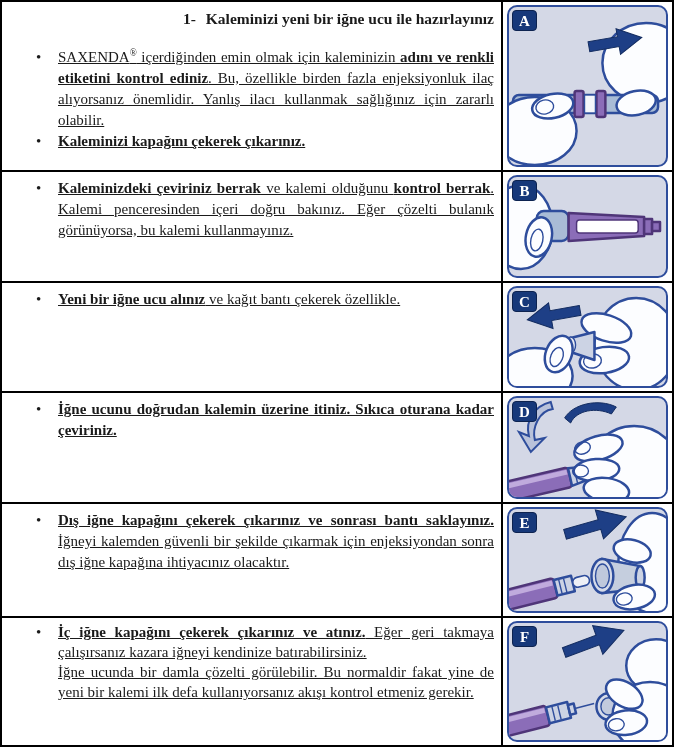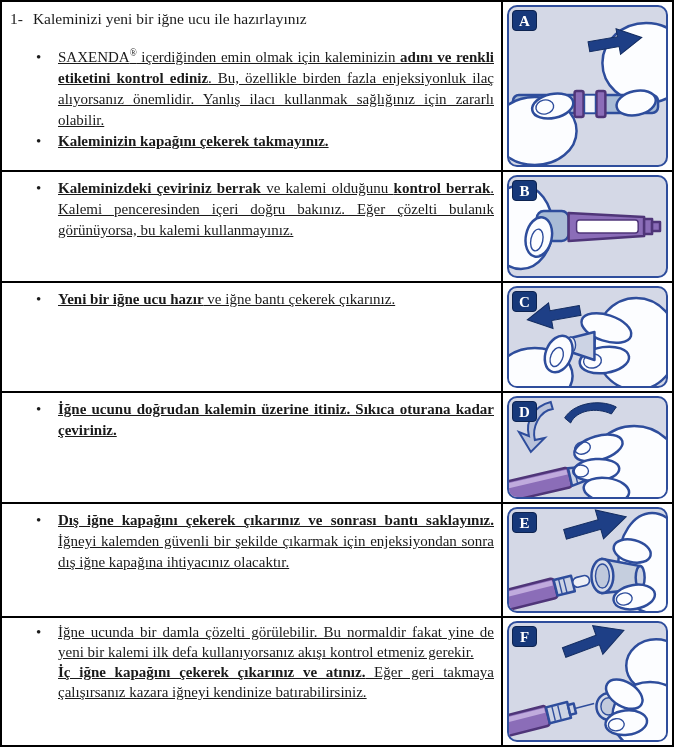--- a/index.html
+++ b/index.html
@@ -11,21 +11,21 @@
   }
   .row{display:flex;box-sizing:border-box;border-bottom:2px solid #000;}
   .row:last-child{border-bottom:none;}
   .r1{height:170px}.r2{height:111px}.r3{height:110px}
   .r4{height:111px}.r5{height:114px}.r6{height:127px}
   .cell-text{
     width:501px;box-sizing:border-box;border-right:2px solid #000;
     padding:6px 7px 0 8px;font-size:15px;line-height:21px;
   }
   .r6 .cell-text{line-height:20px;padding-top:4px;}
-  .heading{font-weight:normal;font-size:15.5px;margin-bottom:18px;}
+  .heading{font-weight:bold;font-size:15.5px;margin-bottom:18px;text-align:right;}
   .heading .num{margin-right:10px;}
   .bullet{display:flex;margin:0;}
   .dot{flex:none;width:22px;margin-left:26px;font-size:15px;}
   .btxt{flex:1;}
   .para{text-align:justify;text-decoration:underline;}
   .b{font-weight:bold;}
   sup{font-size:0.62em;vertical-align:super;line-height:0;}
   .cell-img{flex:1;box-sizing:border-box;padding:3px 4px;}
   .panel{
     position:relative;width:100%;height:100%;box-sizing:border-box;
@@ -63,21 +63,21 @@
       </div>
       <div class="bullet">
         <span class="dot">•</span>
         <div class="btxt">
             <div class="para"><span>SAXENDA</span><sup>®</sup><span> içerdiğinden emin olmak için kaleminizin </span><span class="b">adını ve renkli etiketini kontrol ediniz</span><span>. Bu, özellikle birden fazla enjeksiyonluk ilaç alıyorsanız önemlidir. Yanlış ilacı kullanmak sağlığınız için zararlı olabilir.</span></div>
           </div>
       </div>
       <div class="bullet">
         <span class="dot">•</span>
         <div class="btxt">
-            <div class="para"><span class="b">Kaleminizin kapağını çekerek takmayınız.</span></div>
+            <div class="para"><span class="b">Kaleminizi kapağını çekerek çıkarınız.</span></div>
           </div>
       </div>
     </div>
     <div class="cell-img">
       <div class="panel">
         <svg viewBox="0 0 158 158" preserveAspectRatio="none">
           <g>
             <ellipse class="hand st" cx="138" cy="56" rx="44" ry="40"></ellipse>
           </g>
           <g transform="translate(78,26) rotate(-10)">
@@ -131,21 +131,21 @@
         <div class="badge">B</div>
       </div>
     </div>
   </div>
 
   <div class="row r3">
     <div class="cell-text">
       <div class="bullet">
         <span class="dot">•</span>
         <div class="btxt">
-            <div class="para"><span class="b">Yeni bir iğne ucu hazır</span><span> ve iğne bantı çekerek çıkarınız.</span></div>
+            <div class="para"><span class="b">Yeni bir iğne ucu alınız</span><span> ve kağıt bantı çekerek özellikle.</span></div>
           </div>
       </div>
     </div>
     <div class="cell-img">
       <div class="panel">
         <svg viewBox="0 0 158 98" preserveAspectRatio="none">
           <g transform="translate(16,18) rotate(-10)">
             <polygon class="arw" points="54,9 24,9 24,1 0,14 24,27 24,19 54,19"></polygon>
           </g>
           <g>
@@ -248,22 +248,22 @@
         <div class="badge">E</div>
       </div>
     </div>
   </div>
 
   <div class="row r6">
     <div class="cell-text">
       <div class="bullet">
         <span class="dot">•</span>
         <div class="btxt">
+          <div class="para"><span class="b">İç iğne kapağını çekerek çıkarınız ve atınız.</span><span> Eğer geri takmaya çalışırsanız kazara iğneyi kendinize batırabilirsiniz.</span></div>
           <div class="para"><span>İğne ucunda bir damla çözelti görülebilir. Bu normaldir fakat yine de yeni bir kalemi ilk defa kullanıyorsanız akışı kontrol etmeniz gerekir.</span></div>
-          <div class="para"><span class="b">İç iğne kapağını çekerek çıkarınız ve atınız.</span><span> Eğer geri takmaya çalışırsanız kazara iğneyi kendinize batırabilirsiniz.</span></div>
         </div>
       </div>
     </div>
     <div class="cell-img">
       <div class="panel">
         <svg viewBox="0 0 158 115" preserveAspectRatio="none">
           <g>
             <ellipse class="hand st" cx="148" cy="42" rx="30" ry="26"></ellipse>
           </g>
           <g transform="translate(50,14) rotate(-20)">

